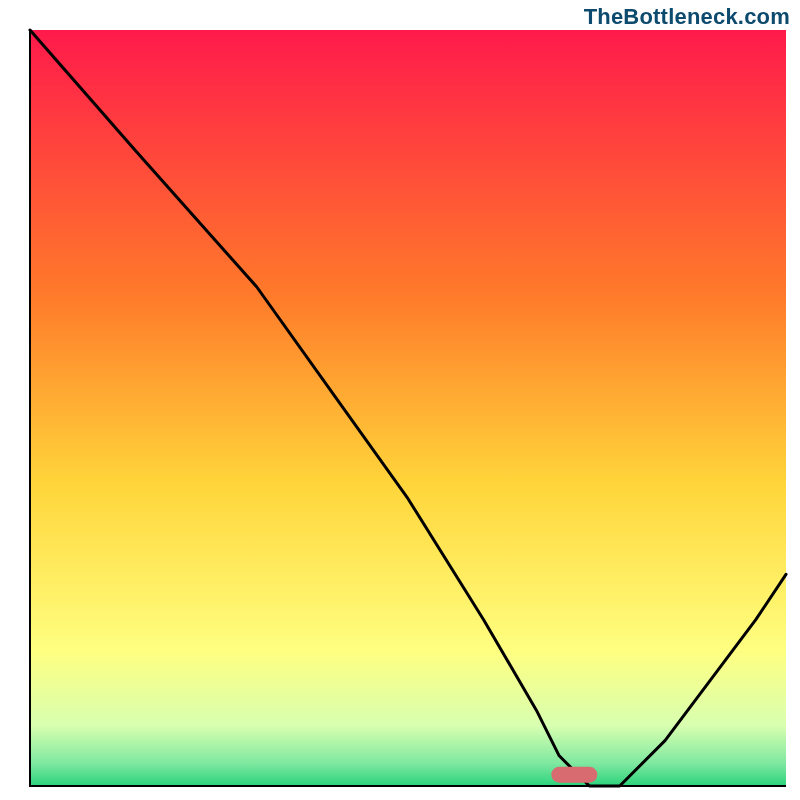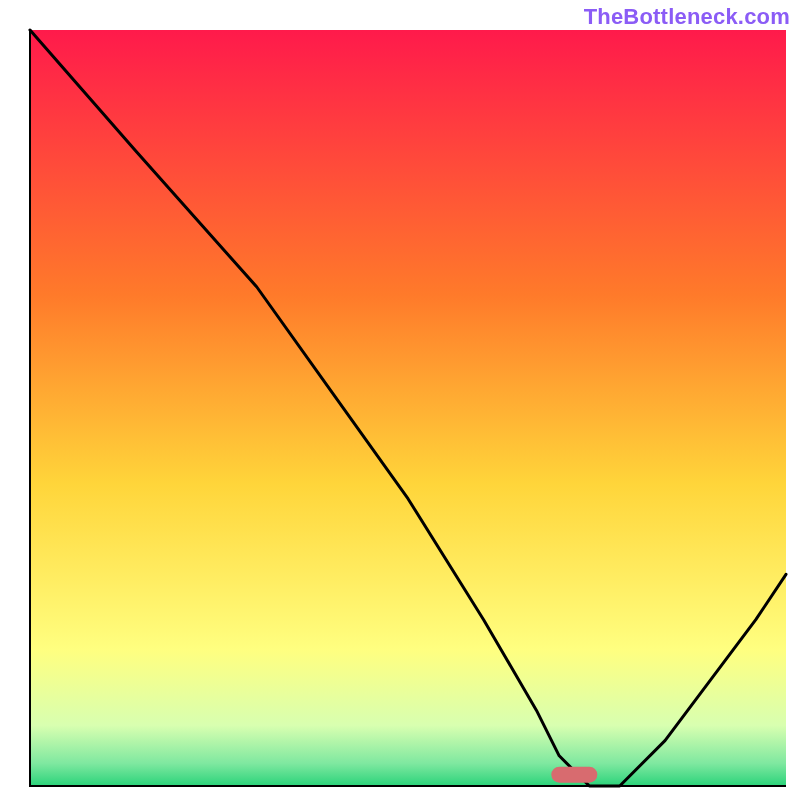--- a/index.html
+++ b/index.html
@@ -15,21 +15,21 @@
     width: 800px;
     height: 800px;
   }
   .attribution {
     position: absolute;
     top: 4px;
     right: 10px;
     font-family: Arial, Helvetica, sans-serif;
     font-size: 22px;
     font-weight: 600;
-    color: #8b5cf6;
+    color: #0c4a6e;
     letter-spacing: 0.2px;
   }
   svg.plot {
     position: absolute;
     left: 0;
     top: 0;
     width: 800px;
     height: 800px;
   }
   .axis-line {

